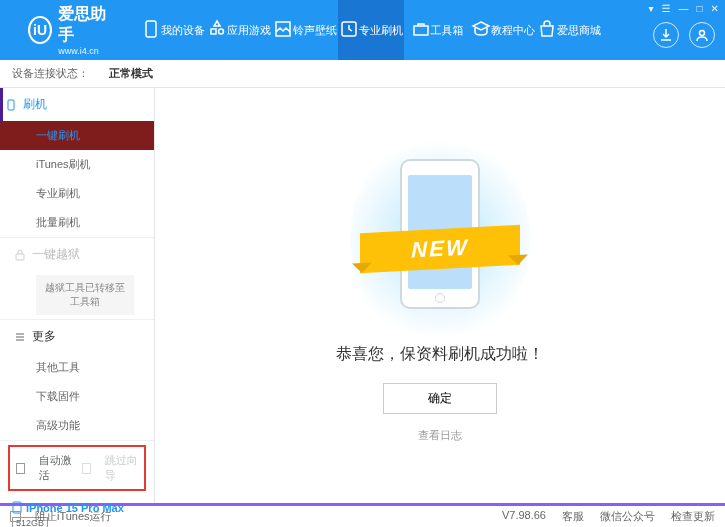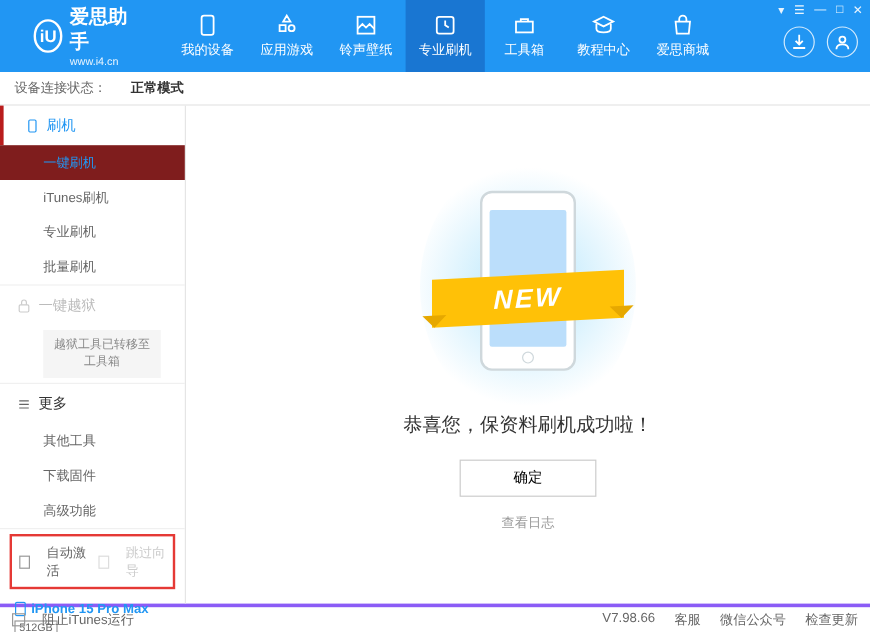--- a/index.html
+++ b/index.html
@@ -4,34 +4,34 @@
 <style>
 *{margin:0;padding:0;box-sizing:border-box;font-family:"Microsoft YaHei",Arial,sans-serif}
 body{width:725px;height:527px;background:#fff;position:relative;font-size:12px;overflow:hidden}
 .header{height:60px;background:#2196f3;display:flex;align-items:center;color:#fff;position:relative}
 .logo-area{display:flex;align-items:center;padding:0 28px;width:140px}
 .logo-icon{width:28px;height:28px;border:2px solid #fff;border-radius:50%;display:flex;align-items:center;justify-content:center;font-weight:bold;font-size:14px;margin-right:6px}
 .logo-text{display:flex;flex-direction:column}
 .logo-title{font-size:16px;font-weight:bold}
 .logo-url{font-size:9px;opacity:.9}
 .nav{display:flex;height:100%}
-.nav-item{width:66px;display:flex;flex-direction:column;align-items:center;justify-content:center;cursor:pointer;font-size:11px}
+.nav-item{width:66px;display:flex;flex-direction:row;align-items:center;justify-content:center;cursor:pointer;font-size:11px}
 .nav-item.active{background:#1976d2}
 .nav-icon{width:20px;height:20px;margin-bottom:3px;display:flex;align-items:center;justify-content:center}
 .top-controls{position:absolute;top:3px;right:6px;display:flex;gap:8px;font-size:10px}
 .top-controls span{cursor:pointer;opacity:.9}
 .right-circles{position:absolute;right:10px;top:22px;display:flex;gap:10px}
 .circle-btn{width:26px;height:26px;border:1.5px solid rgba(255,255,255,.8);border-radius:50%;display:flex;align-items:center;justify-content:center;cursor:pointer}
 .status-bar{height:28px;border-bottom:1px solid #e5e5e5;display:flex;align-items:center;padding:0 12px;font-size:11px;color:#666}
 .status-bar b{color:#333;font-weight:bold;margin-left:20px}
 .body{display:flex;height:415px}
 .sidebar{width:155px;border-right:1px solid #e5e5e5;display:flex;flex-direction:column;font-size:12px;color:#555}
 .side-section{border-bottom:1px solid #f0f0f0}
 .side-header{display:flex;align-items:center;padding:8px 14px;color:#333;gap:6px}
-.side-header.active{border-left:3px solid #b91c1c;color:#2196f3;padding-left:18px}
+.side-header.active{border-left:3px solid #4c1d95;color:#2196f3;padding-left:2px}
 .side-item{padding:7px 0 7px 36px;cursor:pointer;color:#666;font-size:11px}
 .side-item.active{background:#7f1d1d;color:#2196f3}
 .jailbreak-note{background:#f5f5f5;margin:4px 20px 4px 36px;padding:6px;font-size:10px;color:#888;text-align:center;line-height:1.4}
 .spacer{flex:1}
 .checkbox-row{border:2px solid #e53935;margin:4px 8px;padding:6px;display:flex;gap:10px;font-size:11px;color:#666}
 .chk{display:flex;align-items:center;gap:14px;cursor:pointer}
 .chk.disabled{color:#ccc}
 .chkbox{width:11px;height:11px;border:1px solid #999;display:inline-block}
 .chk.disabled .chkbox{border-color:#ddd}
 .device-box{padding:6px 12px;font-size:11px}

